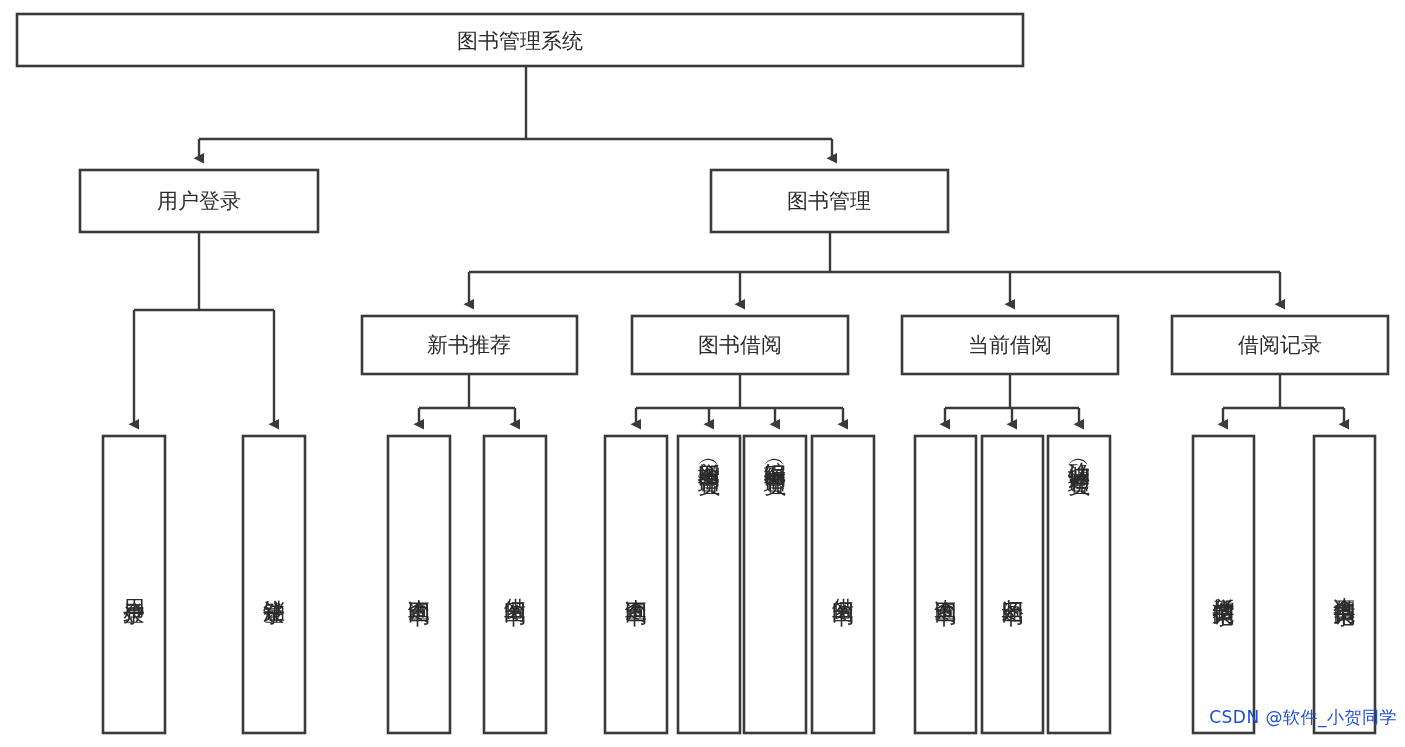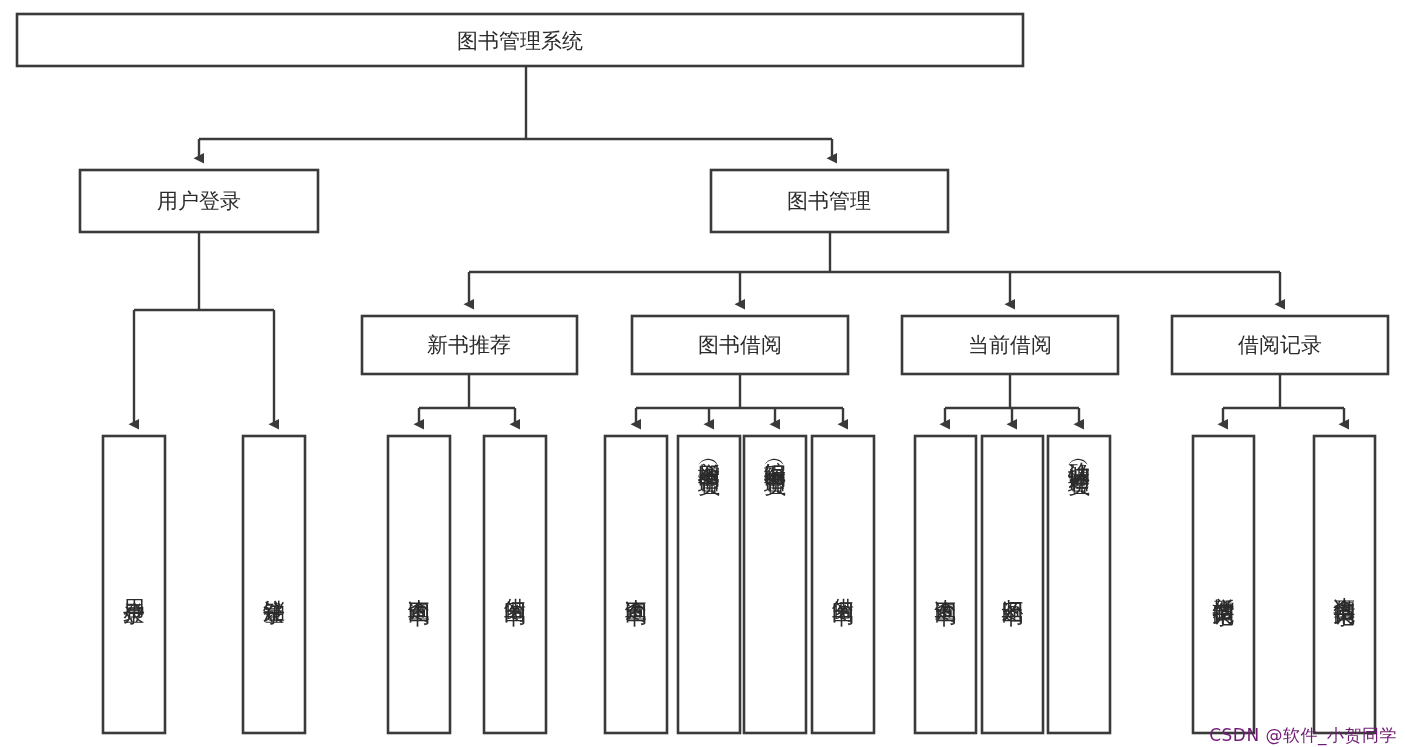--- a/index.html
+++ b/index.html
@@ -55,24 +55,24 @@
     font-family: "DejaVu Sans", "Liberation Sans", sans-serif;
     font-size: 22px;
     color: #2b2b2b;
     letter-spacing: 2px;
     line-height: 1;
     white-space: nowrap;
   }
   .watermark {
     position: absolute;
     right: 8px;
-    bottom: 0;
+    bottom: 18px;
     font-family: "DejaVu Sans", "Liberation Sans", sans-serif;
     font-size: 17px;
-    color: #701a75;
+    color: #1d4ed8;
     letter-spacing: 0.5px;
     white-space: nowrap;
   }
 </style>
 </head>
 <body>
 
 <div id="diagram-root">
 
   <svg class="flow" viewBox="0 0 1405 747">

